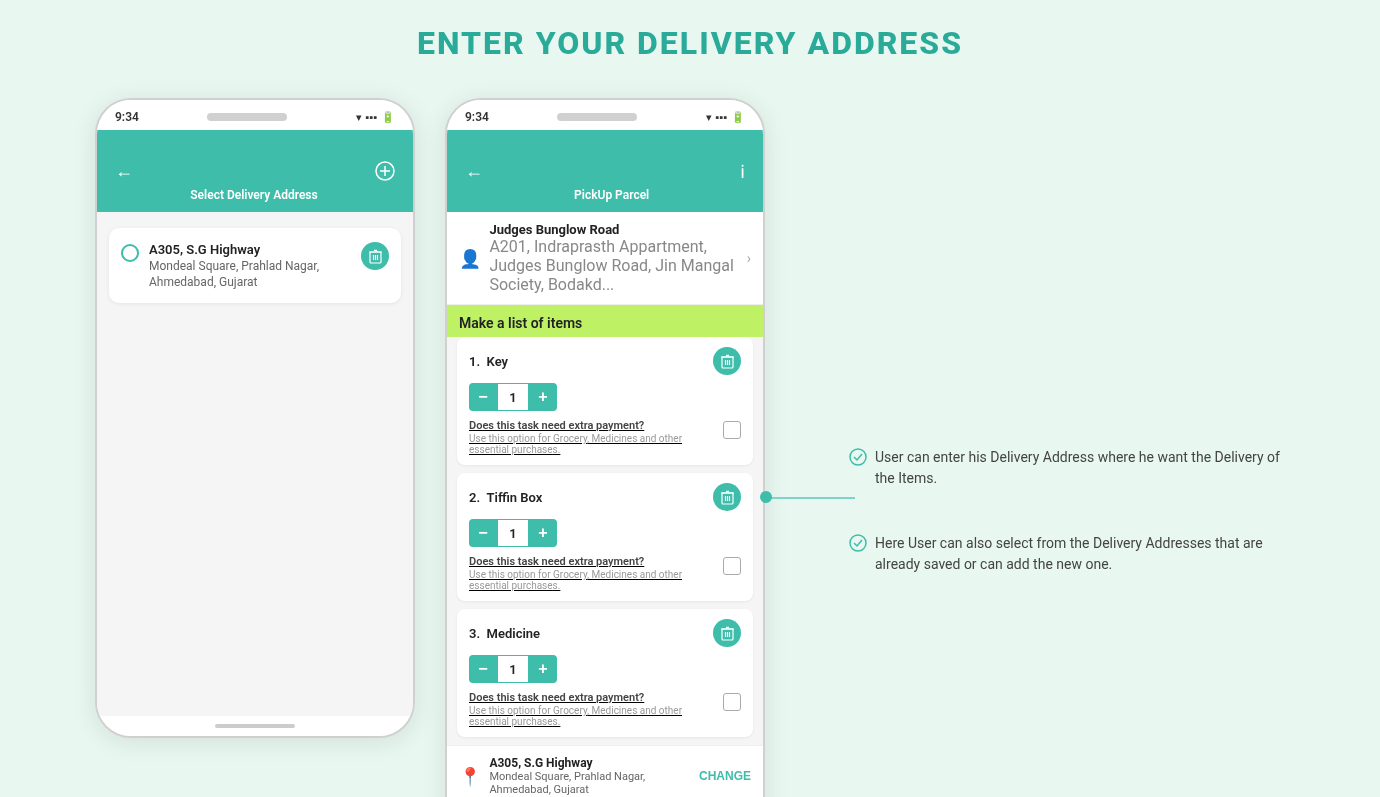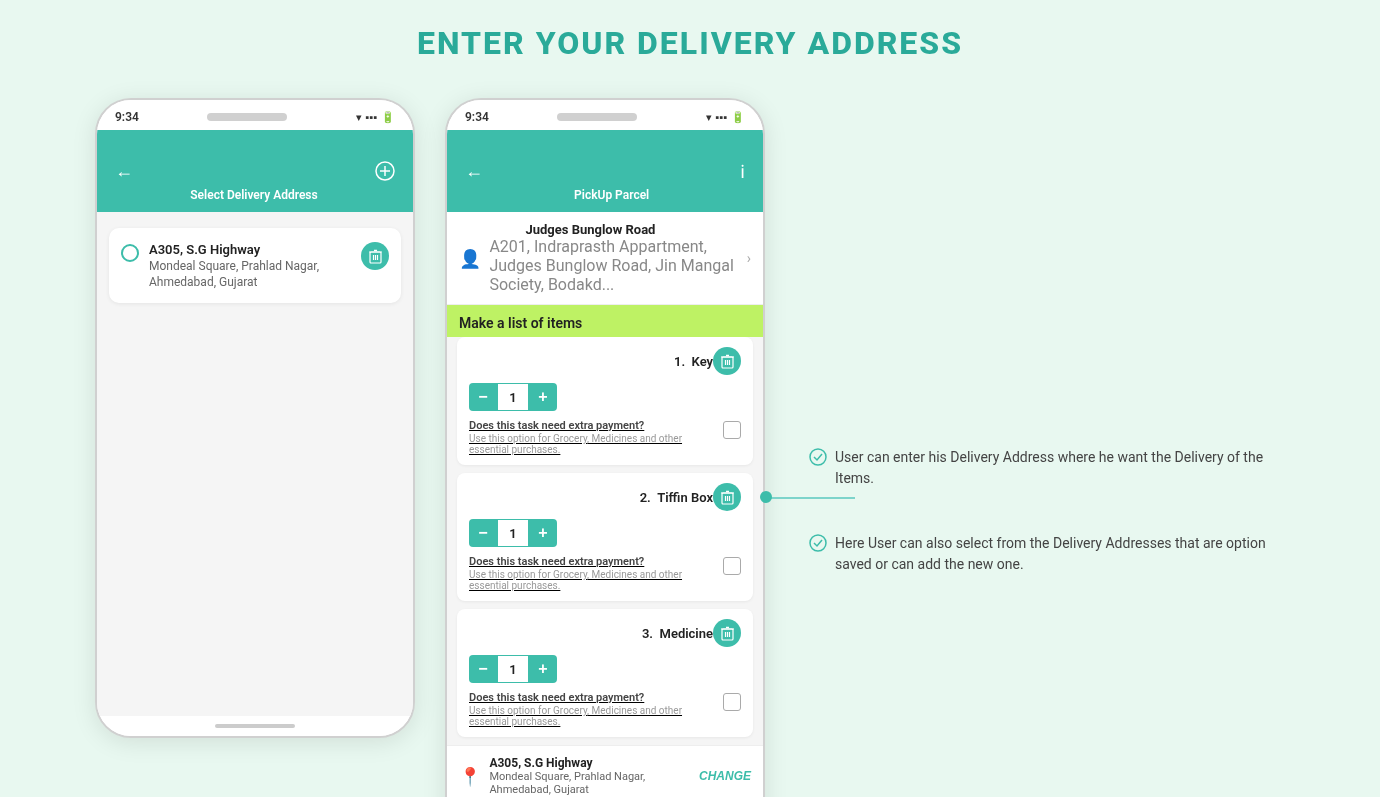--- a/index.html
+++ b/index.html
@@ -182,21 +182,20 @@
     }
 
     .pickup-addr-text {
       flex: 1;
     }
 
     .pickup-addr-text .p-addr-line1 {
       font-size: 13px;
       font-weight: 700;
       color: #222;
-      margin-left: 36px;
     }
 
     .pickup-addr-text .p-addr-line2 {
       font-size: 16px;
       color: #888;
     }
 
     .chevron-right {
       color: #aaa;
       font-size: 14px;
@@ -221,21 +220,21 @@
       background: #fff;
       border-radius: 8px;
       margin-bottom: 8px;
       padding: 10px 12px;
       box-shadow: 0 1px 3px rgba(0,0,0,0.06);
     }
 
     .item-header {
       display: flex;
       align-items: center;
-      justify-content: flex-end;
+      justify-content: space-between;
       margin-bottom: 8px;
     }
 
     .item-name {
       font-size: 13px;
       font-weight: 600;
       color: #222;
     }
 
     .quantity-row {
@@ -340,21 +339,20 @@
       color: #666;
     }
 
     .change-btn {
       background: none;
       border: none;
       color: #3dbdaa;
       font-size: 12px;
       font-weight: 700;
       cursor: pointer;
-      font-style: italic;
     }
 
     .continue-btn {
       background: #a21caf;
       color: #fff;
       border: none;
       border-radius: 8px;
       margin: 8px 12px 16px 12px;
       padding: 12px;
       font-size: 14px;
@@ -594,37 +592,37 @@
 
         <button class="continue-btn">Continue</button>
       </div>
       <div class="phone-home-bar">
         <div class="home-bar"></div>
       </div>
     </div>
 
   </div>
 
-  <div style="position:relative; display:flex; flex-direction:column; gap:20px; padding-left:44px; padding-top:60px; min-width:480px; max-width:520px;">
+  <div style="position:relative; display:flex; flex-direction:column; gap:20px; padding-left:84px; padding-top:60px; min-width:480px; max-width:520px;">
 
     <div style="position:absolute; left:0; top:110px; height:2px; width:90px; background:#7dd4cb;"></div>
     <div style="position:absolute; left:-5px; top:104px; width:12px; height:12px; border-radius:50%; background:#3dbdaa;"></div>
 
     <div class="annotation-item">
       <span class="check-icon">
         <svg width="18" height="18" viewBox="0 0 18 18" fill="none">
           <circle cx="9" cy="9" r="8" stroke="#3dbdaa" stroke-width="1.5"></circle>
           <polyline points="5,9 8,12 13,6" stroke="#3dbdaa" stroke-width="1.5" fill="none"></polyline>
         </svg>
       </span>
       <div class="annotation-text">User can enter his Delivery Address where he want the Delivery of the Items.</div>
     </div>
     <div class="annotation-item">
       <span class="check-icon">
         <svg width="18" height="18" viewBox="0 0 18 18" fill="none">
           <circle cx="9" cy="9" r="8" stroke="#3dbdaa" stroke-width="1.5"></circle>
           <polyline points="5,9 8,12 13,6" stroke="#3dbdaa" stroke-width="1.5" fill="none"></polyline>
         </svg>
       </span>
-      <div class="annotation-text">Here User can also select from the Delivery Addresses that are option saved or can add the new one.</div>
+      <div class="annotation-text">Here User can also select from the Delivery Addresses that are already saved or can add the new one.</div>
     </div>
   </div>
 </div>
 
 </body></html>

